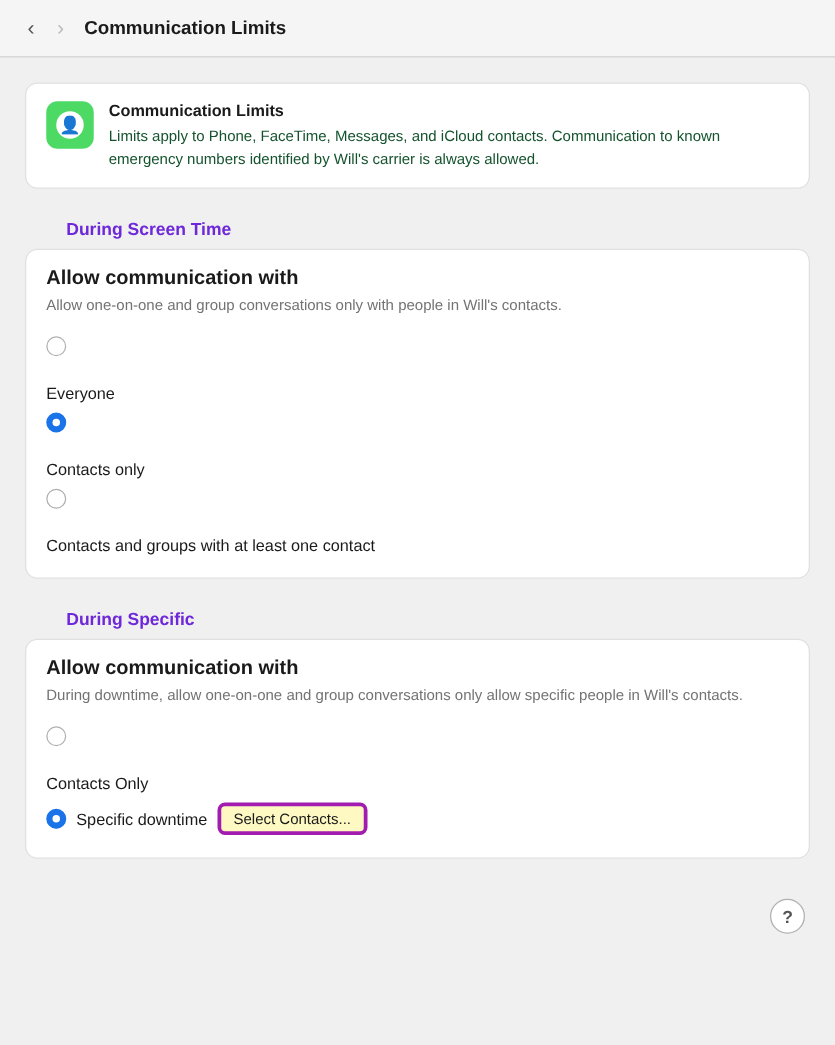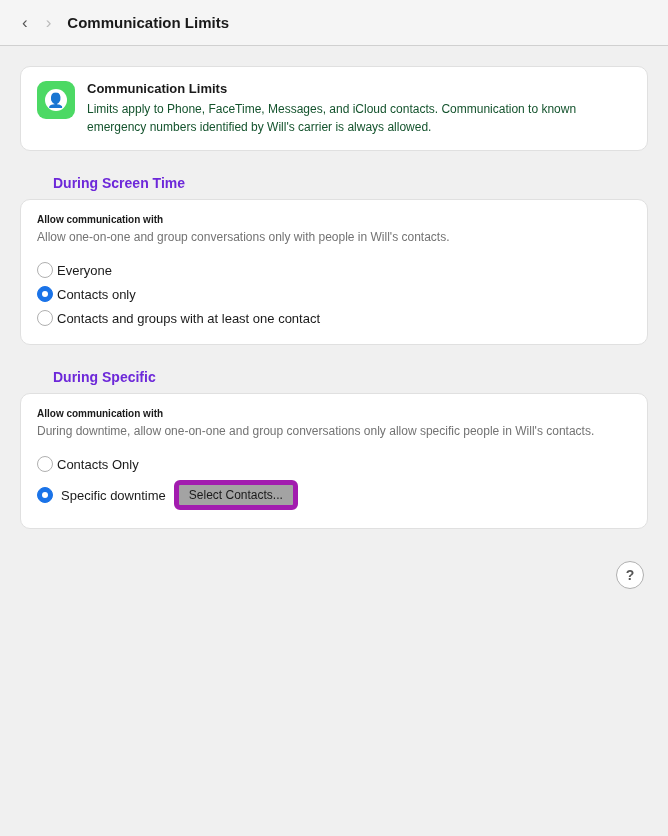--- a/index.html
+++ b/index.html
@@ -107,39 +107,40 @@
 
     
     .option-card {
       background: white;
       border-radius: 10px;
       padding: 14px 16px;
       margin-bottom: 24px;
       border: 1px solid #e0e0e0;
     }
     .card-title {
-      font-size: 10px;
+      font-size: 16px;
       font-weight: 600;
       color: #1a1a1a;
       margin-bottom: 3px;
     }
     .card-desc {
       font-size: 12px;
       color: #737373;
       margin-bottom: 12px;
       line-height: 1.5;
     }
 
     
     .radio-option {
       display: flex;
-      align-items: flex-end;
-      gap: 4px;
+      align-items: flex-start;
+      gap: 22px;
       padding: 4px 0;
       cursor: pointer;
+      flex-direction: column;
     }
     .radio-circle {
       width: 16px;
       height: 16px;
       border-radius: 50%;
       border: 1.5px solid #b0b0b0;
       background: white;
       display: flex;
       align-items: center;
       justify-content: center;
@@ -162,22 +163,22 @@
     }
 
     
     .radio-row-with-btn {
       display: flex;
       align-items: center;
       gap: 8px;
       padding: 4px 0;
     }
     .select-btn {
-      background: #a3a3a3;
-      border: 5px solid #a21caf;
+      background: #fef9c3;
+      border: 3px solid #a21caf;
       border-radius: 6px;
       padding: 3px 10px;
       font-size: 12px;
       cursor: pointer;
       color: #1a1a1a;
     }
 
     
     .toggle-row {
       display: flex;

